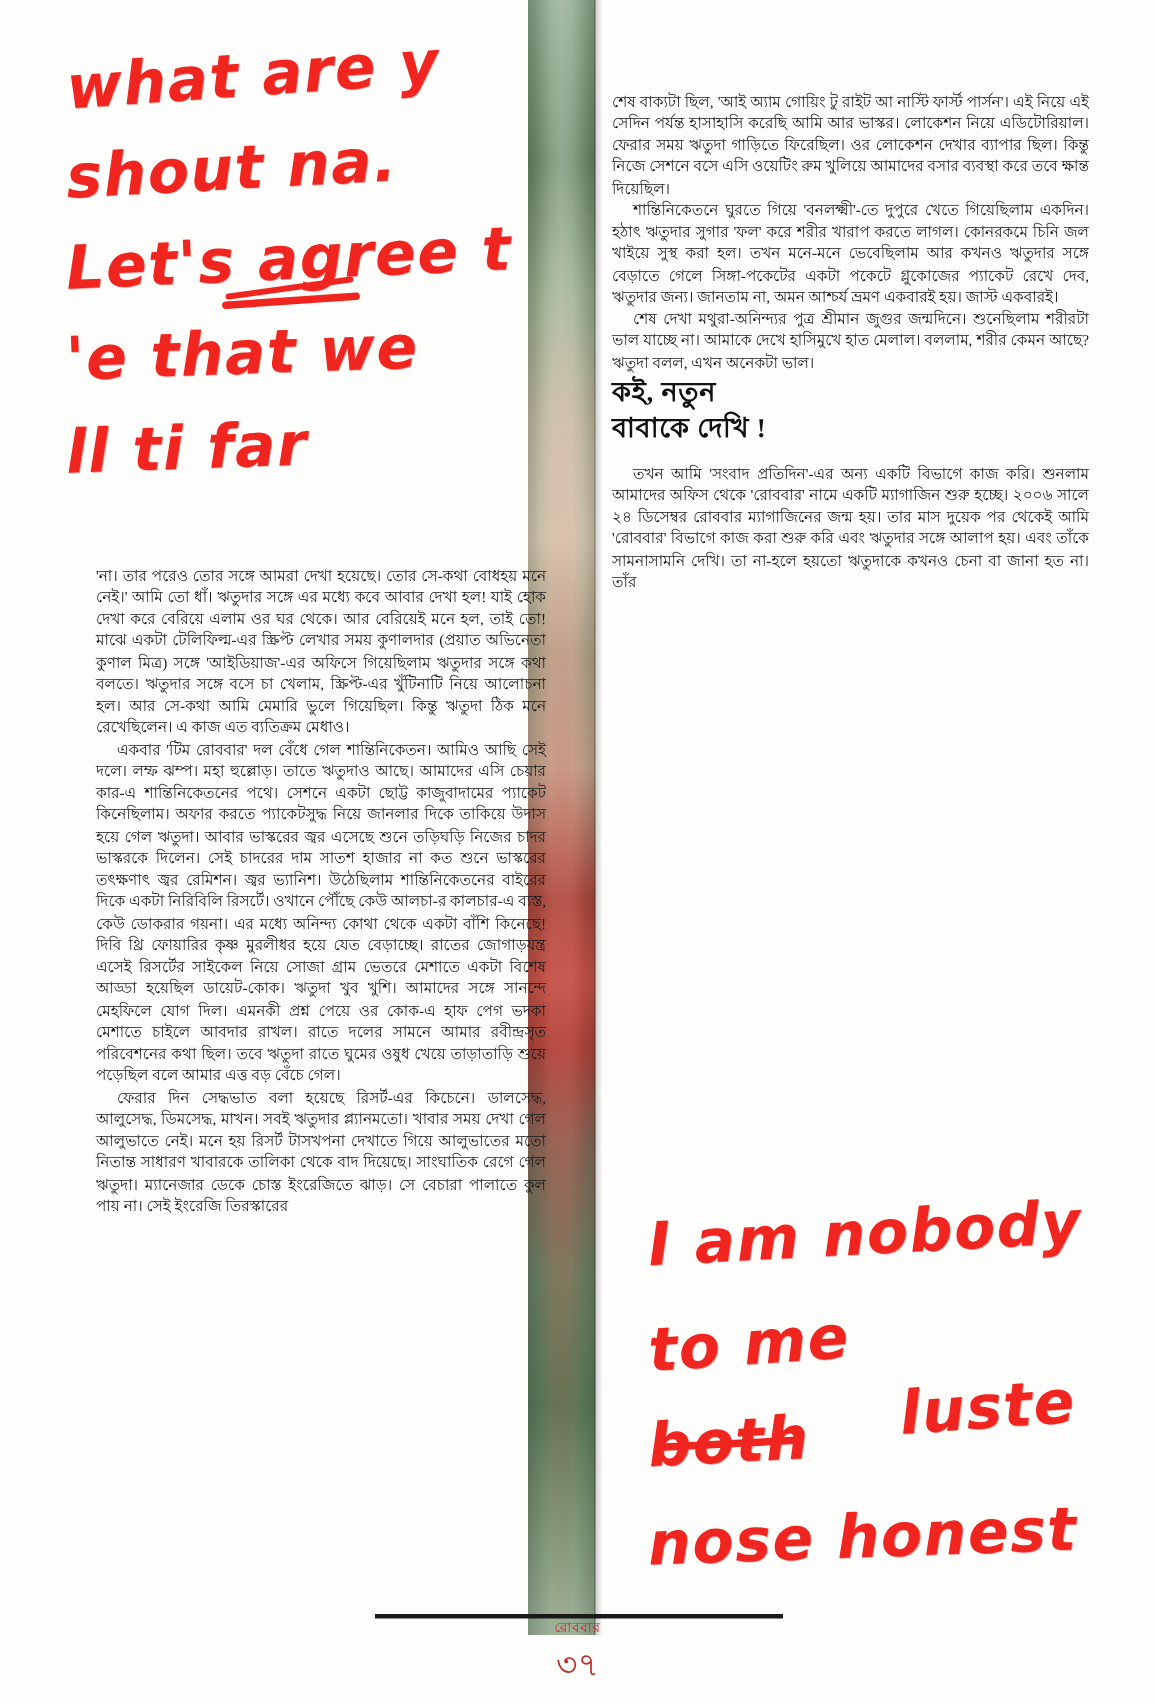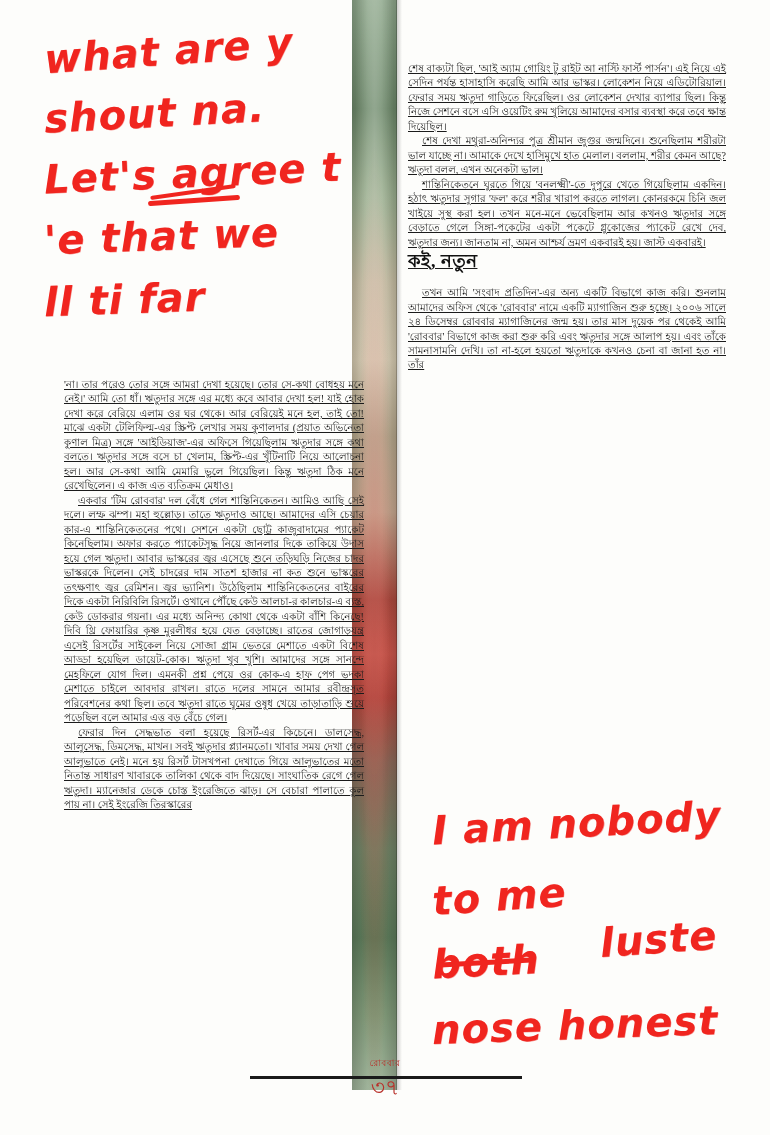--- a/index.html
+++ b/index.html
@@ -51,21 +51,20 @@
   }
 
   
   .col {
     position: absolute;
     font-size: 10.2px;
     line-height: 1.42;
     color: #1b1b1b;
     text-align: justify;
     text-justify: inter-word;
-    text-decoration: underline;
   }
   .col-left {
     left: 64px;
     top: 378px;
     width: 300px;
   }
   .col-right {
     left: 408px;
     top: 62px;
     width: 318px;
@@ -93,21 +92,21 @@
     color: #111;
     margin: 0 0 12px 0;
     font-family: "Liberation Serif", serif;
   }
   .headline .hl2 { display: block; }
 
   
   .folio {
     position: absolute;
     left: 330px;
-    top: 1056px;
+    top: 1078px;
     width: 110px;
     text-align: center;
   }
   .folio-label {
     font-size: 9px;
     color: #b9302a;
     letter-spacing: 0.5px;
   }
   .folio-number {
     font-size: 22px;
@@ -176,26 +175,27 @@
   <div class="ink-line" style="left:150px; top:190px; width:86px; height:4px; transform:rotate(-8deg);"></div>
 
   <div class="col col-left">
     <p class="noindent">'না। তার পরেও তোর সঙ্গে আমরা দেখা হয়েছে। তোর সে-কথা বোধহয় মনে নেই।' আমি তো ধাঁ। ঋতুদার সঙ্গে এর মধ্যে কবে আবার দেখা হল! যাই হোক দেখা করে বেরিয়ে এলাম ওর ঘর থেকে। আর বেরিয়েই মনে হল, তাই তো! মাঝে একটা টেলিফিল্ম-এর স্ক্রিপ্ট লেখার সময় কুণালদার (প্রয়াত অভিনেতা কুণাল মিত্র) সঙ্গে 'আইডিয়াজ'-এর অফিসে গিয়েছিলাম ঋতুদার সঙ্গে কথা বলতে। ঋতুদার সঙ্গে বসে চা খেলাম, স্ক্রিপ্ট-এর খুঁটিনাটি নিয়ে আলোচনা হল। আর সে-কথা আমি মেমারি ভুলে গিয়েছিল। কিন্তু ঋতুদা ঠিক মনে রেখেছিলেন। এ কাজ এত ব্যতিক্রম মেধাও।</p>
     <p>একবার 'টিম রোববার' দল বেঁধে গেল শান্তিনিকেতন। আমিও আছি সেই দলে। লম্ফ ঝম্প। মহা হুল্লোড়। তাতে ঋতুদাও আছে। আমাদের এসি চেয়ার কার-এ শান্তিনিকেতনের পথে। সেশনে একটা ছোট্ট কাজুবাদামের প্যাকেট কিনেছিলাম। অফার করতে প্যাকেটসুদ্ধ নিয়ে জানলার দিকে তাকিয়ে উদাস হয়ে গেল ঋতুদা। আবার ভাস্করের জ্বর এসেছে শুনে তড়িঘড়ি নিজের চাদর ভাস্করকে দিলেন। সেই চাদরের দাম সাতশ হাজার না কত শুনে ভাস্করের তৎক্ষণাৎ জ্বর রেমিশন। জ্বর ভ্যানিশ। উঠেছিলাম শান্তিনিকেতনের বাইরের দিকে একটা নিরিবিলি রিসর্টে। ওখানে পৌঁছে কেউ আলচা-র কালচার-এ ব্যস্ত, কেউ ডোকরার গয়না। এর মধ্যে অনিন্দ্য কোথা থেকে একটা বাঁশি কিনেছে! দিবি থ্রি ফোয়ারির কৃষ্ণ মুরলীধর হয়ে যেত বেড়াচ্ছে। রাতের জোগাড়যন্ত্র এসেই রিসর্টের সাইকেল নিয়ে সোজা গ্রাম ভেতরে মেশাতে একটা বিশেষ আড্ডা হয়েছিল ডায়েট-কোক। ঋতুদা খুব খুশি। আমাদের সঙ্গে সানন্দে মেহফিলে যোগ দিল। এমনকী প্রশ্ন পেয়ে ওর কোক-এ হাফ পেগ ভদকা মেশাতে চাইলে আবদার রাখল। রাতে দলের সামনে আমার রবীন্দ্রসৃত পরিবেশনের কথা ছিল। তবে ঋতুদা রাতে ঘুমের ওষুধ খেয়ে তাড়াতাড়ি শুয়ে পড়েছিল বলে আমার এত্ত বড় বেঁচে গেল।</p>
     <p>ফেরার দিন সেদ্ধভাত বলা হয়েছে রিসর্ট-এর কিচেনে। ডালসেদ্ধ, আলুসেদ্ধ, ডিমসেদ্ধ, মাখন। সবই ঋতুদার প্ল্যানমতো। খাবার সময় দেখা গেল আলুভাতে নেই। মনে হয় রিসর্ট টাসখপনা দেখাতে গিয়ে আলুভাতের মতো নিতান্ত সাধারণ খাবারকে তালিকা থেকে বাদ দিয়েছে। সাংঘাতিক রেগে গেল ঋতুদা। ম্যানেজার ডেকে চোস্ত ইংরেজিতে ঝাড়। সে বেচারা পালাতে কুল পায় না। সেই ইংরেজি তিরস্কারের</p>
   </div>
 
   <div class="col col-right">
     <p class="noindent">শেষ বাক্যটা ছিল, 'আই অ্যাম গোয়িং টু রাইট আ নাস্টি ফার্স্ট পার্সন'। এই নিয়ে এই সেদিন পর্যন্ত হাসাহাসি করেছি আমি আর ভাস্কর। লোকেশন নিয়ে এডিটোরিয়াল। ফেরার সময় ঋতুদা গাড়িতে ফিরেছিল। ওর লোকেশন দেখার ব্যাপার ছিল। কিন্তু নিজে সেশনে বসে এসি ওয়েটিং রুম খুলিয়ে আমাদের বসার ব্যবস্থা করে তবে ক্ষান্ত দিয়েছিল।</p>
+    <p>শান্তিনিকেতনে ঘুরতে গিয়ে 'বনলক্ষ্মী'-তে দুপুরে খেতে গিয়েছিলাম একদিন। হঠাৎ ঋতুদার সুগার 'ফল' করে শরীর খারাপ করতে লাগল। কোনরকমে চিনি জল খাইয়ে সুস্থ করা হল। তখন মনে-মনে ভেবেছিলাম আর কখনও ঋতুদার সঙ্গে বেড়াতে গেলে সিঙ্গা-পকেটের একটা পকেটে গ্লুকোজের প্যাকেট রেখে দেব, ঋতুদার জন্য। জানতাম না, অমন আশ্চর্য ভ্রমণ একবারই হয়। জাস্ট একবারই।</p>
     <p>শেষ দেখা মথুরা-অনিন্দ্যর পুত্র শ্রীমান জুগুর জন্মদিনে। শুনেছিলাম শরীরটা ভাল যাচ্ছে না। আমাকে দেখে হাসিমুখে হাত মেলাল। বললাম, শরীর কেমন আছে? ঋতুদা বলল, এখন অনেকটা ভাল।</p>
-    <p>শান্তিনিকেতনে ঘুরতে গিয়ে 'বনলক্ষ্মী'-তে দুপুরে খেতে গিয়েছিলাম একদিন। হঠাৎ ঋতুদার সুগার 'ফল' করে শরীর খারাপ করতে লাগল। কোনরকমে চিনি জল খাইয়ে সুস্থ করা হল। তখন মনে-মনে ভেবেছিলাম আর কখনও ঋতুদার সঙ্গে বেড়াতে গেলে সিঙ্গা-পকেটের একটা পকেটে গ্লুকোজের প্যাকেট রেখে দেব, ঋতুদার জন্য। জানতাম না, অমন আশ্চর্য ভ্রমণ একবারই হয়। জাস্ট একবারই।</p>
 
 
     <h1 class="headline">
       <span class="hl2">কই, নতুন</span>
+      <span class="hl2">বাবাকে দেখি !</span>
     </h1>
 
     <p>তখন আমি 'সংবাদ প্রতিদিন'-এর অন্য একটি বিভাগে কাজ করি। শুনলাম আমাদের অফিস থেকে 'রোববার' নামে একটি ম্যাগাজিন শুরু হচ্ছে। ২০০৬ সালে ২৪ ডিসেম্বর রোববার ম্যাগাজিনের জন্ম হয়। তার মাস দুয়েক পর থেকেই আমি 'রোববার' বিভাগে কাজ করা শুরু করি এবং ঋতুদার সঙ্গে আলাপ হয়। এবং তাঁকে সামনাসামনি দেখি। তা না-হলে হয়তো ঋতুদাকে কখনও চেনা বা জানা হত না। তাঁর</p>
   </div>
 
   <div class="ink ink-bottom">
     <div class="ink-b1">I am nobody</div>
     <div class="ink-b2">to me</div>
     <div class="ink-b3">both</div>
     <div class="ink-b4">nose honest</div>

